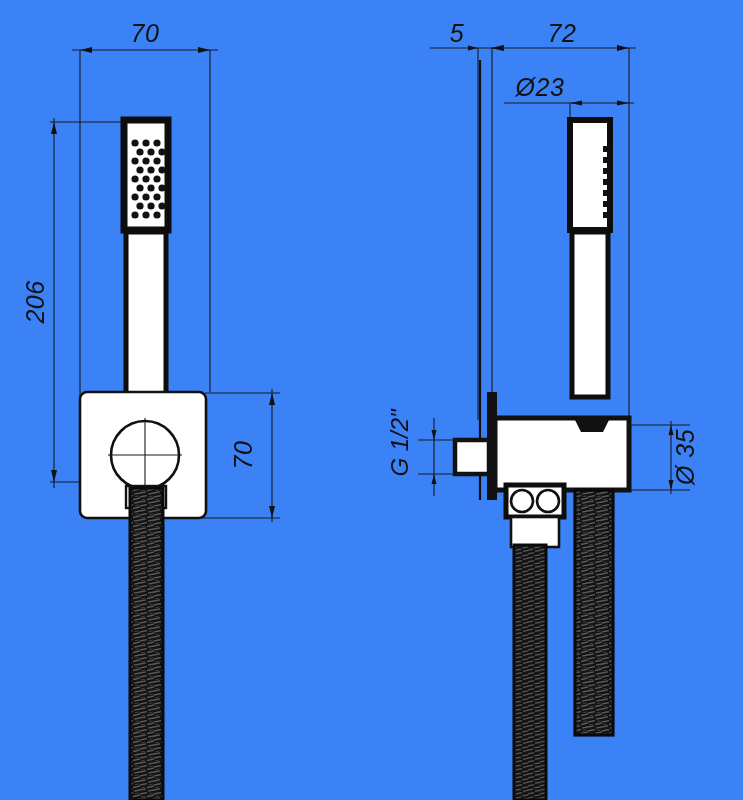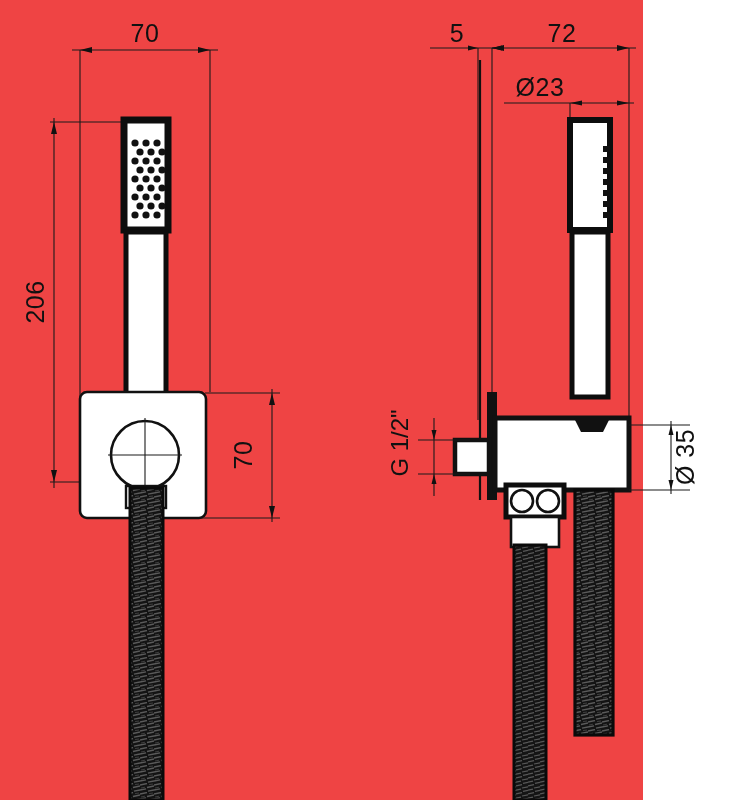--- a/index.html
+++ b/index.html
@@ -9,23 +9,24 @@
   }
   body {
     width: 743px;
     height: 800px;
     font-family: "Liberation Sans", sans-serif;
     color: #1a1a1a;
     overflow: hidden;
   }
   #drawing-root {
     position: relative;
-    width: 643px;
+    width: 743px;
     height: 800px;
-    background: #ef4444;
+    background: #3b82f6;
+    font-style: italic;
   }
   #tech-svg {
     position: absolute;
     left: 0;
     top: 0;
     width: 743px;
     height: 800px;
     display: block;
   }
   .dim-text {

